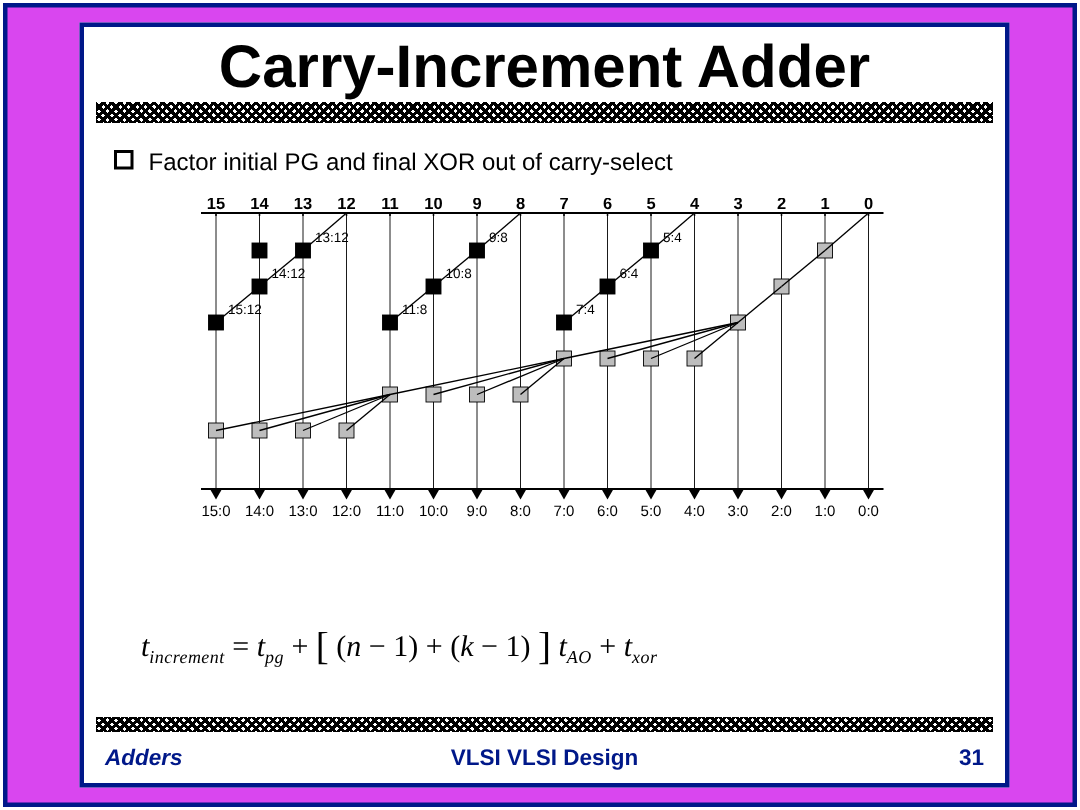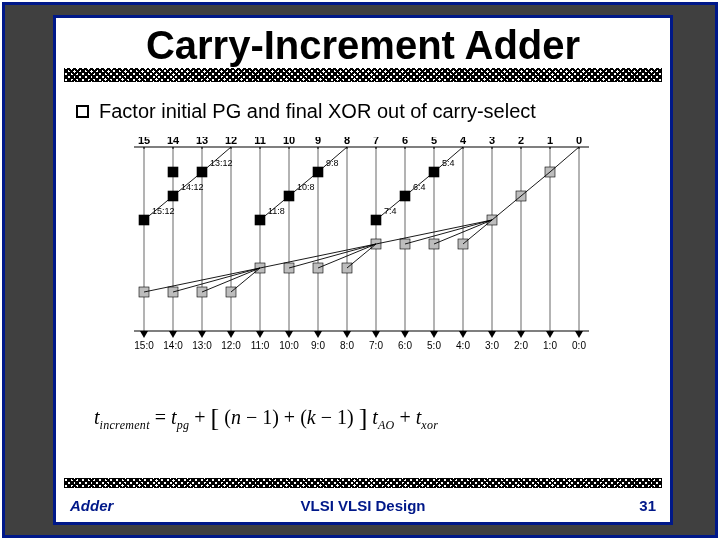--- a/index.html
+++ b/index.html
@@ -9,21 +9,21 @@
     height: 540px;
     background: #fff;
     font-family: Arial, Helvetica, sans-serif;
   }
   .frame {
     position: absolute;
     left: 2px; top: 2px;
     width: 716px; height: 536px;
     box-sizing: border-box;
     border: 3px solid #001889;
-    background: #404040;
+    background: #d946ef;
   }
   .inner-frame {
     position: absolute;
     left: 48px; top: 10px;
     width: 620px; height: 510px;
     box-sizing: border-box;
     border: 3px solid #001889;
     background: #fff;
   }
   .title {
@@ -38,42 +38,42 @@
     position: relative;
     height: 14px;
     background-image: repeating-linear-gradient(45deg, #000 0 2px, #fff 2px 4px),
                       repeating-linear-gradient(-45deg, #000 0 2px, #fff 2px 4px);
     background-blend-mode: multiply;
     margin: 2px 8px 0 8px;
   }
   .bullet-row {
     position: relative;
     margin: 18px 8px 0 20px;
-    font-size: 20px;
+    font-size: 16px;
   }
   .bullet-box {
     display: inline-block;
     width: 13px; height: 13px;
     border: 2px solid #000;
     margin-right: 10px;
     position: relative;
     top: 0;
     box-sizing: border-box;
   }
   .figure-box {
     position: relative;
     margin: 14px auto 0 auto;
     width: 484px;
     height: 254px;
     text-align: center;
   }
   .figure-box svg { display: block; }
   .eq {
     position: relative;
-    margin: 10px 0 0 38px;
+    margin: 28px 0 0 38px;
     font-family: Georgia, "Times New Roman", serif;
     font-size: 20px;
     font-style: italic;
   }
   .eq .up { font-style: normal; }
   .eq .br { font-style: normal; font-size: 26px; position: relative; top: 2px; }
   .eq sub { font-size: 0.65em; font-style: italic; }
   .eq sub.sm { font-size: 0.6em; font-style: italic; letter-spacing: 0.3px;}
   .footer-rule {
     position: absolute;
@@ -265,19 +265,19 @@
       <span class="up"> + </span>
       <span class="up">(</span><span>k</span><span class="up"> − 1</span><span class="up">)</span>
       <span class="br">]</span>
       <span>t</span><sub class="sm">AO</sub>
       <span class="up"> + </span>
       <span>t</span><sub class="sm">xor</sub>
     </div>
 
     <div class="footer-rule"></div>
     <div class="footer">
-      <div class="footer-left">Adder</div>
+      <div class="footer-left">Adders</div>
       <div class="footer-center">VLSI VLSI Design</div>
       <div class="footer-right">31</div>
     </div>
 
   </div>
 </div>
 
 </body></html>

